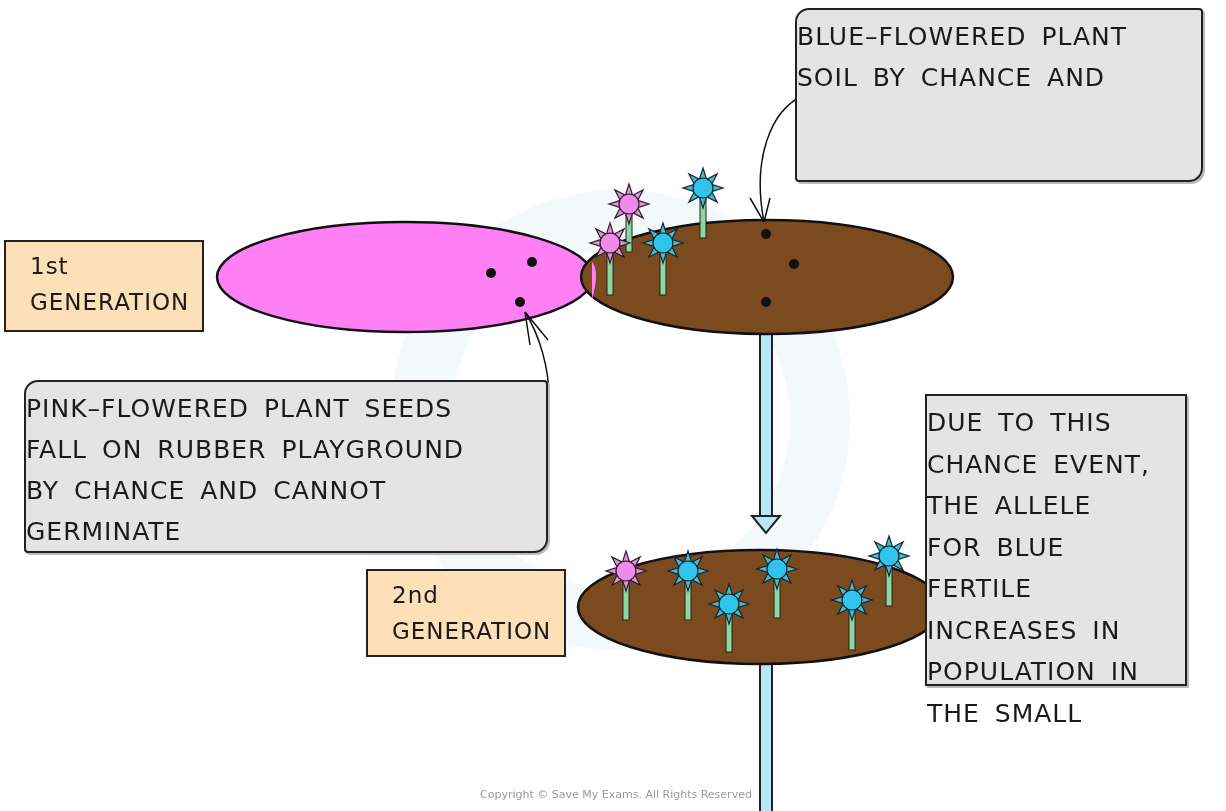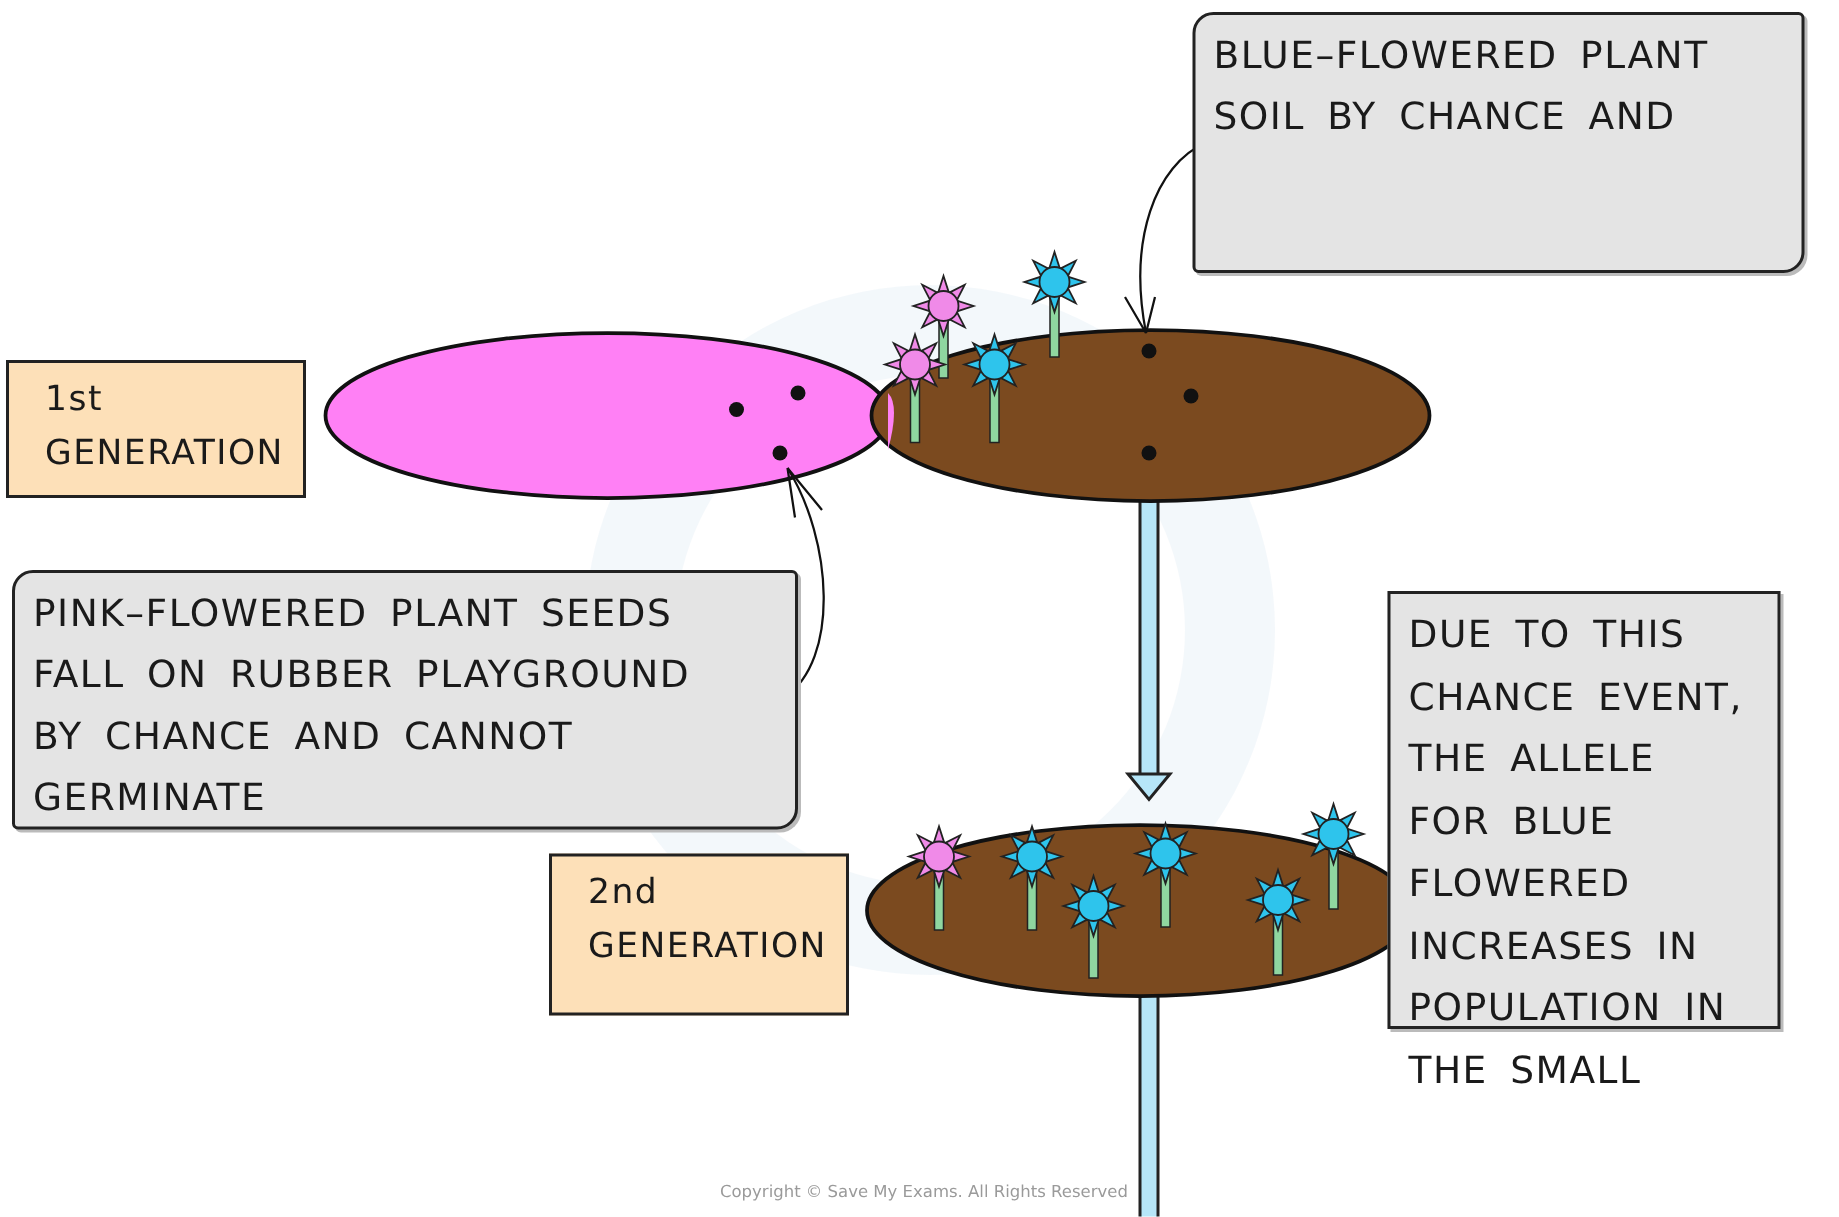--- a/index.html
+++ b/index.html
@@ -1,20 +1,20 @@
 <!DOCTYPE html>
 <html><head>
 <meta charset="utf-8">
 <style>
   html, body { margin: 0; padding: 0; background: #ffffff; }
   body { width: 1226px; height: 811px; position: relative; overflow: hidden; font-family: "DejaVu Sans", sans-serif; }
   #stage { position: absolute; left: 0; top: 0; width: 1226px; height: 811px; }
   .box { position: absolute; box-sizing: border-box; border: 2px solid #222; color: #1a1a1a; font-family: "DejaVu Sans", sans-serif; letter-spacing: 1px; word-spacing: 6px; }
   .gen-box { background: #fde0b8; font-size: 23px; line-height: 36px; padding: 6px 24px; }
-  .note-box { background: #e4e4e4; font-size: 25px; line-height: 41px; padding: 6px 12px; border-radius: 14px 4px 14px 4px; box-shadow: 2px 2px 0 #bbb; }
+  .note-box { background: #e4e4e4; font-size: 25px; line-height: 41px; padding: 6px 0; border-radius: 14px 4px 14px 4px; box-shadow: 2px 2px 0 #bbb; }
   .line { display: block; white-space: nowrap; }
   #copyright { position: absolute; left: 480px; top: 788px; font-size: 11px; color: #9a9a9a; font-family: "DejaVu Sans", sans-serif; white-space: nowrap; }
 </style>
 </head>
 <body>
 
 <div id="stage">
   <svg width="1226" height="811" viewBox="0 0 1226 811" style="position:absolute;left:0;top:0">
 
     <g opacity="0.06">
@@ -173,40 +173,40 @@
           <polygon points="893.2177145041023,546.9329781977826 903.142135623731,541.857864376269 898.0670218022174,551.7822854958977" fill="#2ec4ec" stroke="#222" stroke-width="1.2"></polygon>
           <circle cx="889" cy="556" r="10" fill="#2ec4ec" stroke="#222" stroke-width="1.2"></circle>
         </g>
       </g>
   </svg>
 
   <div class="box gen-box" style="left:4px;top:240px;width:200px;height:92px;">
     <span class="line">1st</span>
     <span class="line">GENERATION</span>
   </div>
-  <div class="box gen-box" style="left:366px;top:569px;width:200px;height:108px;">
+  <div class="box gen-box" style="left:366px;top:569px;width:200px;height:88px;">
     <span class="line">2nd</span>
     <span class="line">GENERATION</span>
   </div>
 
   <div class="box note-box" style="left:795px;top:8px;width:408px;height:174px;">
     <span class="line">BLUE–FLOWERED PLANT</span>
     <span class="line">SOIL BY CHANCE AND</span>
   </div>
-  <div class="box note-box" style="left:8px;top:380px;width:524px;height:173px;">
+  <div class="box note-box" style="left:24px;top:380px;width:524px;height:173px;">
     <span class="line">PINK–FLOWERED PLANT SEEDS</span>
     <span class="line">FALL ON RUBBER PLAYGROUND</span>
     <span class="line">BY CHANCE AND CANNOT</span>
     <span class="line">GERMINATE</span>
   </div>
   <div class="box note-box" style="left:925px;top:394px;width:262px;height:292px;border-radius:0;line-height:41.5px;">
     <span class="line">DUE TO THIS</span>
     <span class="line">CHANCE EVENT,</span>
     <span class="line">THE ALLELE</span>
     <span class="line">FOR BLUE</span>
-    <span class="line">FLOWERED</span>
+    <span class="line">FERTILE</span>
     <span class="line">INCREASES IN</span>
     <span class="line">POPULATION IN</span>
     <span class="line">THE SMALL</span>
   </div>
 
   <div id="copyright">Copyright © Save My Exams. All Rights Reserved</div>
 </div>
 
 </body></html>

